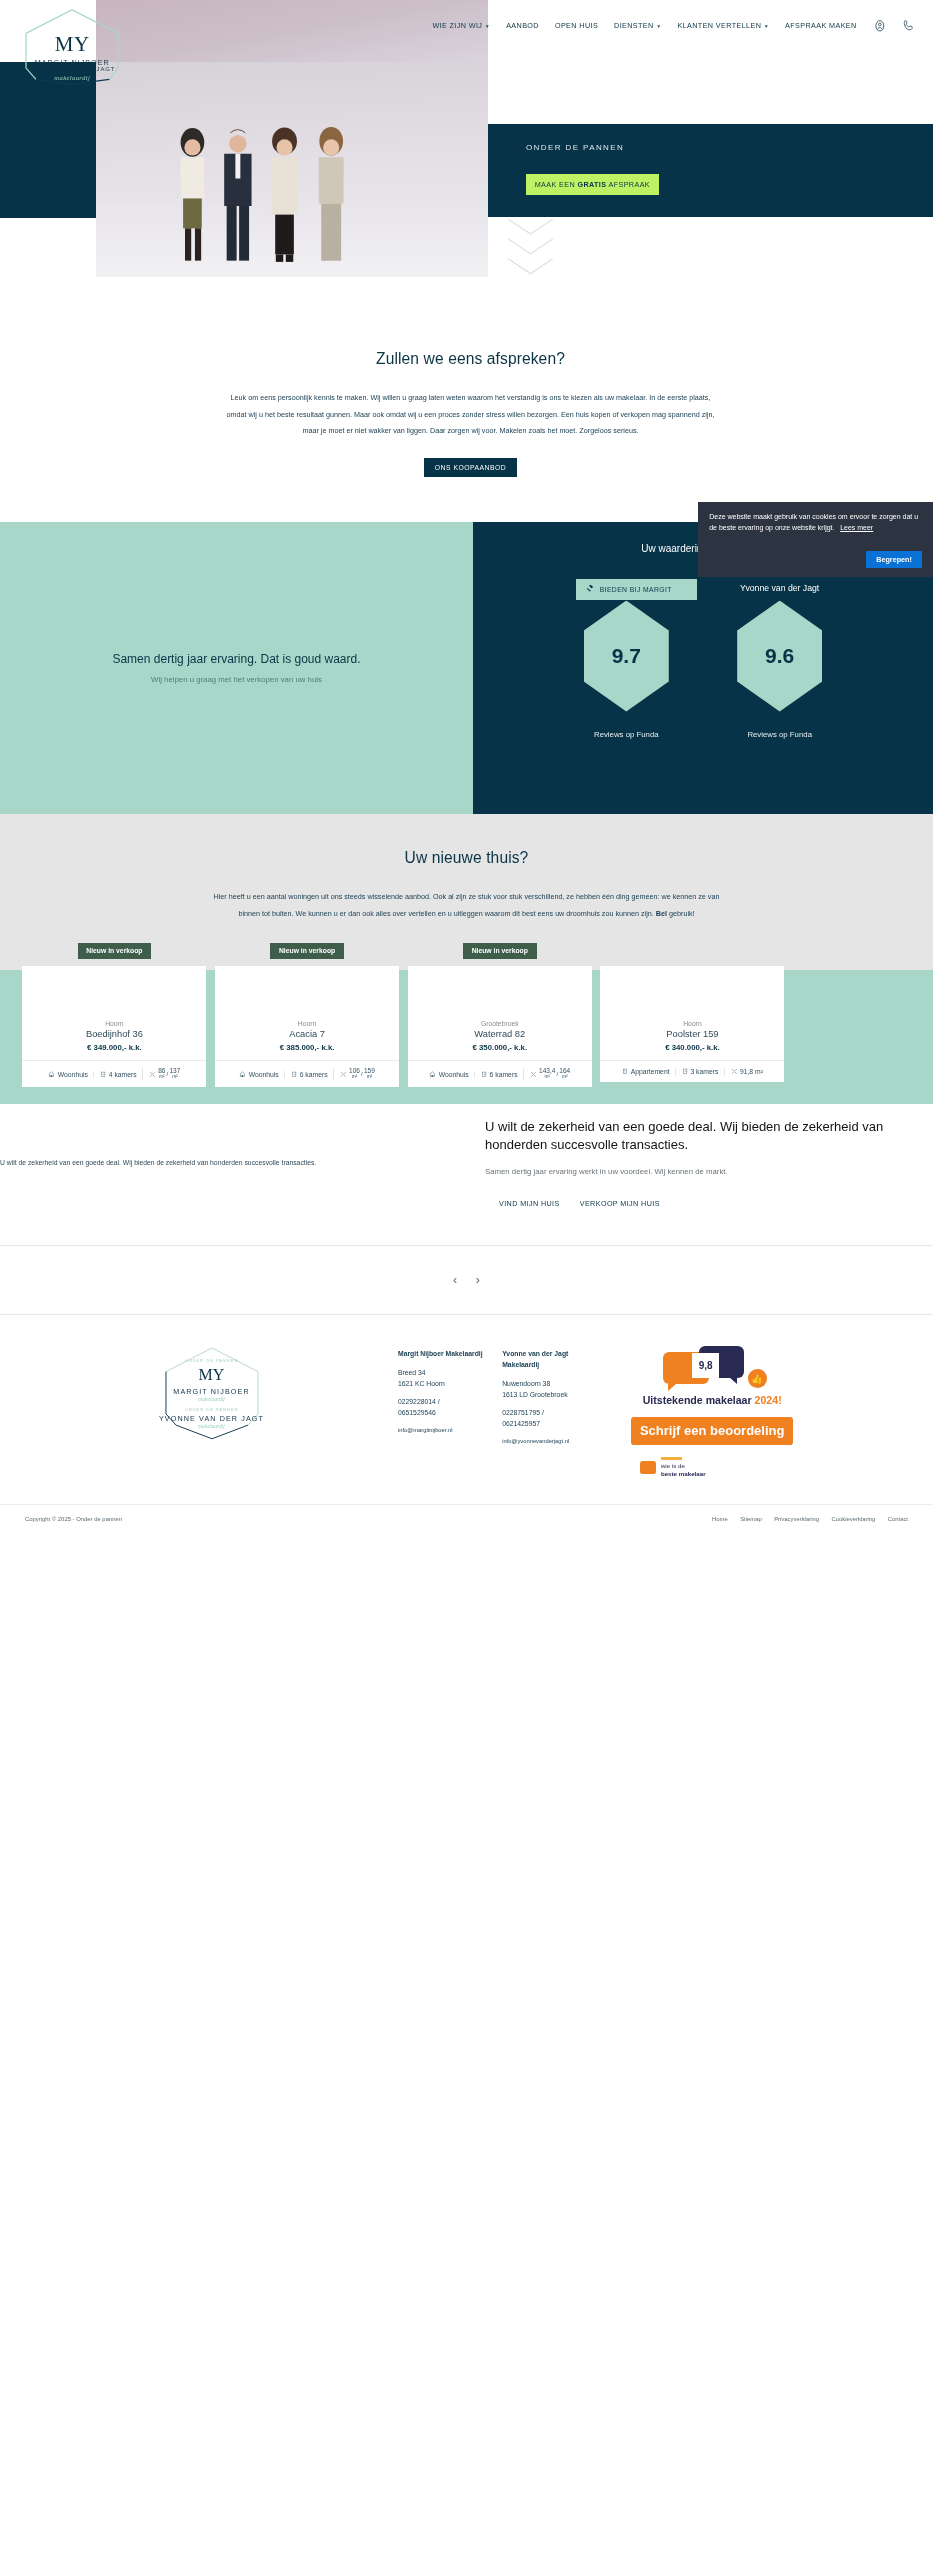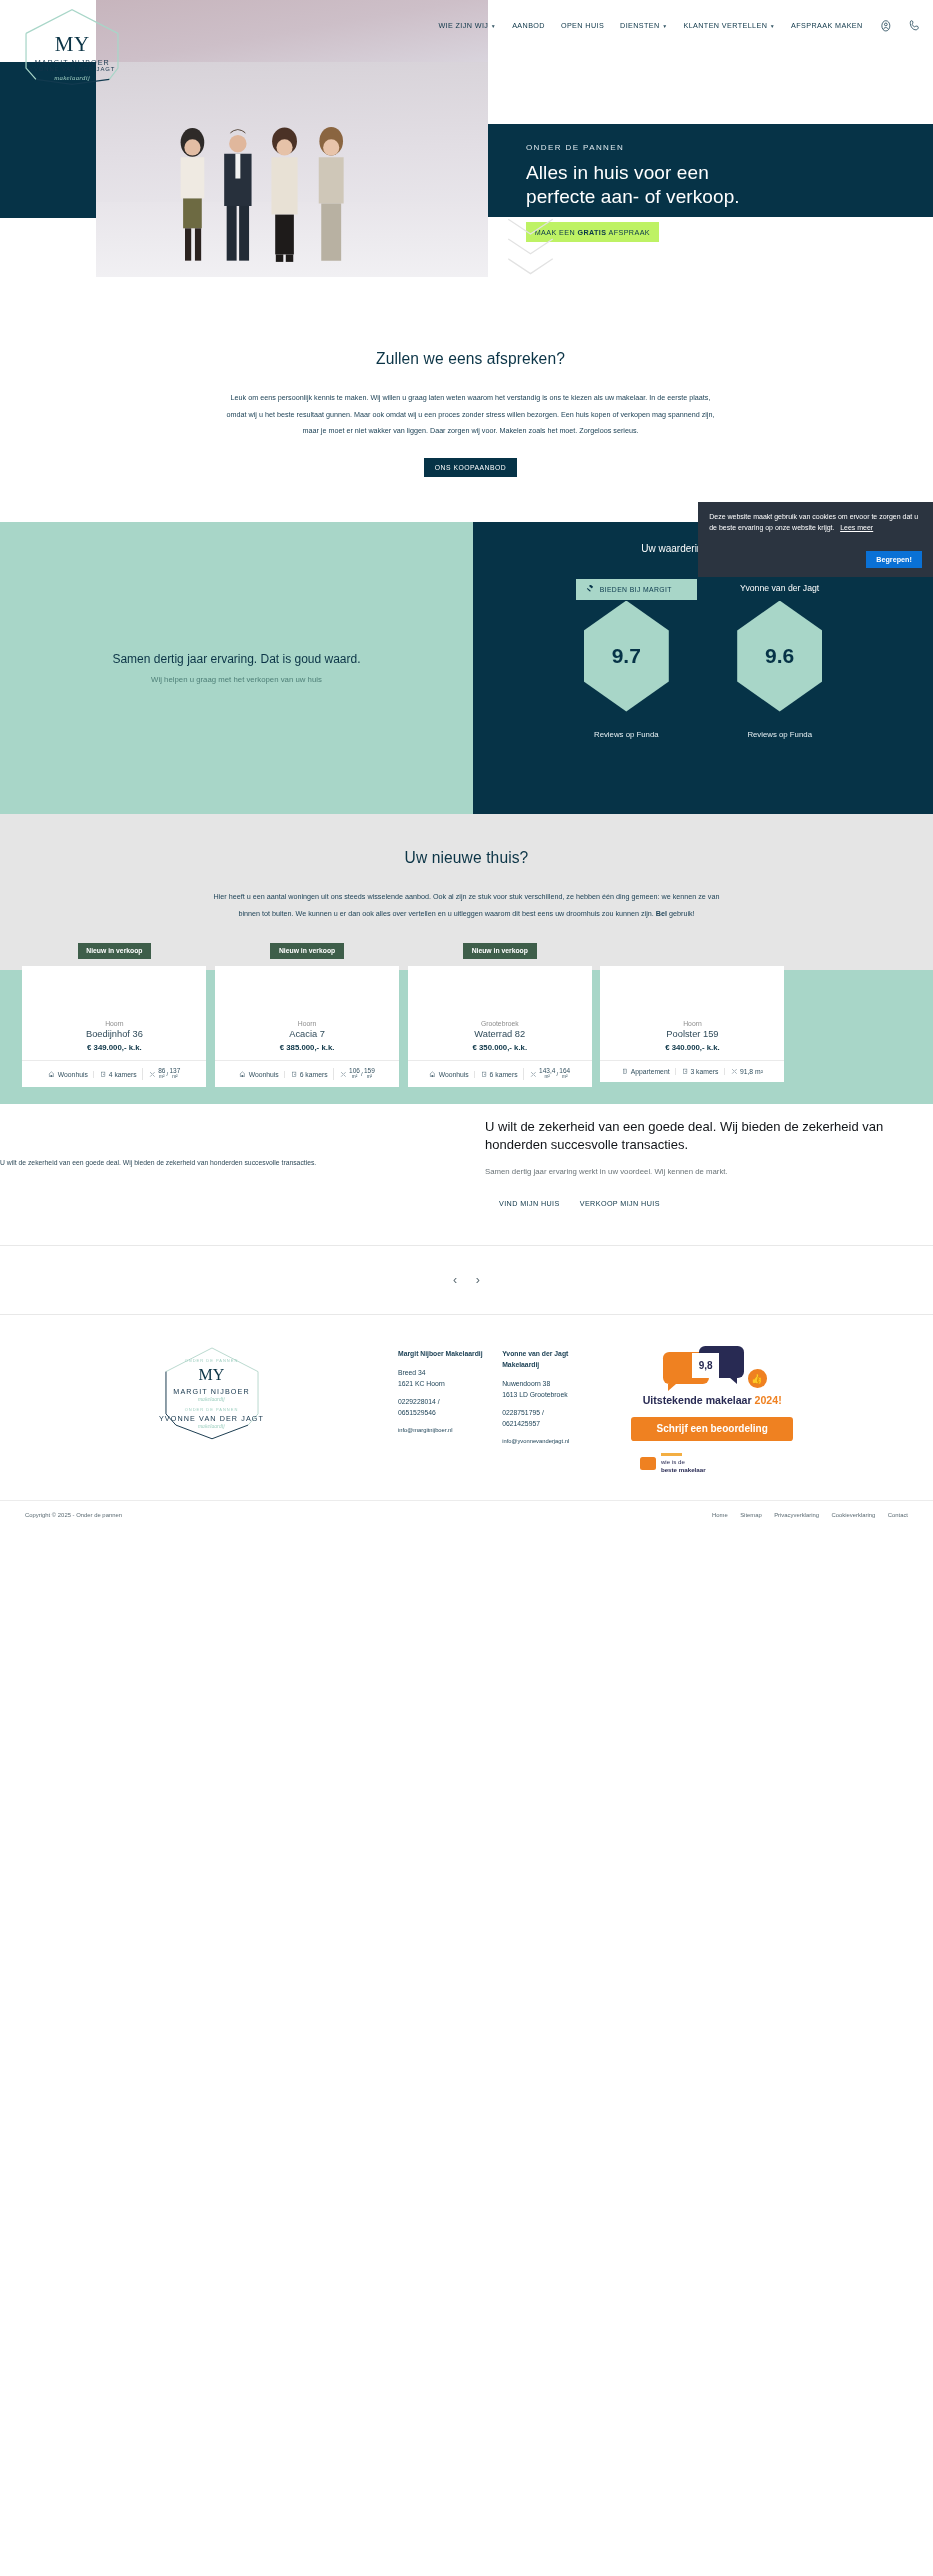--- a/index.html
+++ b/index.html
@@ -41,21 +41,21 @@
     position: absolute; left: 0px; top: 63px; width: 122px; text-align: center;
     font-size: 5.9px; letter-spacing: 0.9px; color: #14344a;
   }
   .logo-tag {
     position: absolute; left: 0px; top: 71px; width: 122px; text-align: center;
     font-family: "Liberation Serif", serif; font-style: italic;
     font-size: 6.8px; color: #9ecfc0; letter-spacing: 0.3px;
   }
 
   .nav {
-    position: absolute; right: 11px; top: 18.7px;
+    position: absolute; right: 17px; top: 18.7px;
     display: flex; align-items: center; gap: 16px;
   }
   .nav-item {
     font-size: 7.2px; letter-spacing: 0.4px; color: #0b3446;
     display: flex; align-items: center; gap: 2.5px; cursor: pointer;
     text-transform: uppercase; white-space: nowrap;
   }
   .caret { font-size: 5px; opacity: .85; }
   .nav-icon { width: 13.7px; height: 13.7px; color: #0b3446; }
 
@@ -276,21 +276,21 @@
   .thumb {
     position: absolute; left: 117px; top: 25px; width: 18.7px; height: 18.7px;
     background: #ef8121; border-radius: 50%; color: #fff; font-size: 9.3px;
     display: flex; align-items: center; justify-content: center;
   }
   .rev-title {
     font-size: 10.6px; font-weight: 700; color: #282a53; line-height: 1.25; margin-top: 2.5px;
   }
   .rev-title .yr { color: #ef8121; }
   .rev-btn {
-    margin-top: 10px; background: #ef8121; color: #fff; font-size: 10px;
+    margin-top: 10px; background: #ef8121; color: #fff; font-size: 13px;
     font-weight: 700; padding: 6.2px 0; border-radius: 3.1px; cursor: pointer;
   }
   .wie-row {
     margin-top: 12.4px; display: flex; align-items: center; gap: 5px;
     justify-content: flex-start; padding-left: 8.7px;
   }
   .wie-icon {
     width: 16px; height: 12.4px; background: #ef8121; border-radius: 2.5px;
     position: relative;
   }
@@ -388,24 +388,20 @@
 
       <ellipse cx="378" cy="82" rx="19" ry="23" fill="#8a6540"></ellipse>
       <circle cx="378" cy="92" r="13" fill="#e8c4aa"></circle>
       <path d="M358 108 h40 v74 h-40z" fill="#cfc7b8"></path>
       <path d="M362 182 h32 v92 h-32z" fill="#b8b1a2"></path>
     </svg>
   </div>
 
   <div class="hero-copy">
     <div class="hero-eyebrow">ONDER DE PANNEN</div>
-    <div class="hero-title">
-      <div>Alles in huis voor een</div>
-      <div>perfecte aan- of verkoop.</div>
-    </div>
     <div class="btn-mint">
       <span>MAAK EEN </span><b>GRATIS</b><span> AFSPRAAK</span>
     </div>
   </div>
 
   <svg class="chev-stack" viewBox="0 0 76 110">
     <polyline points="2,2 38,26 74,2" fill="none" stroke="#e2e2e2" stroke-width="2"></polyline>
     <polyline points="2,34 38,58 74,34" fill="none" stroke="#e2e2e2" stroke-width="2"></polyline>
     <polyline points="2,66 38,90 74,66" fill="none" stroke="#e2e2e2" stroke-width="2"></polyline>
   </svg>

